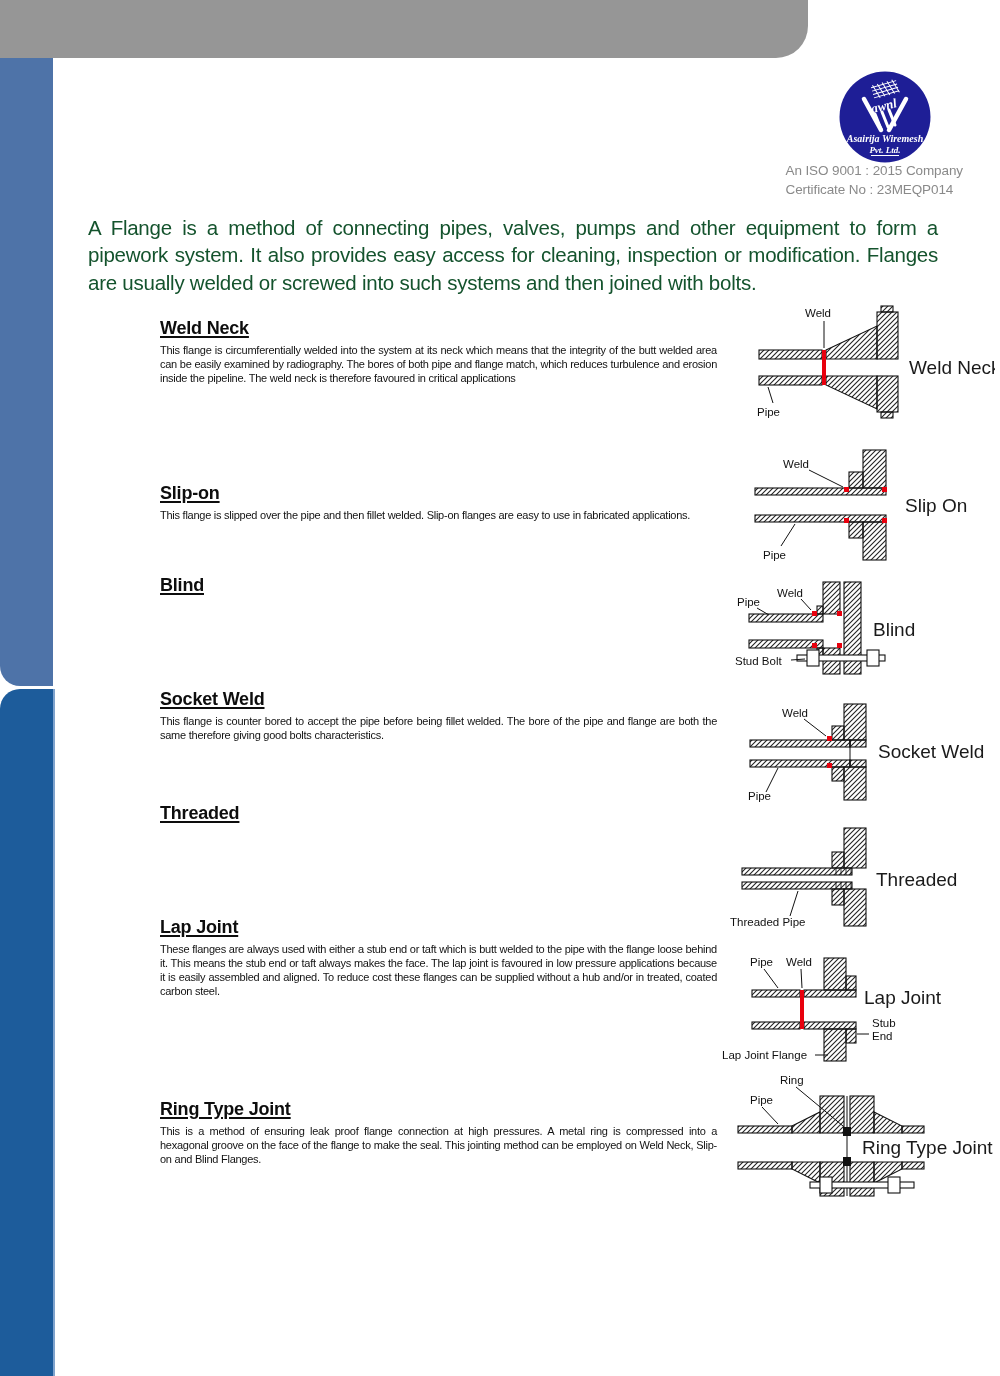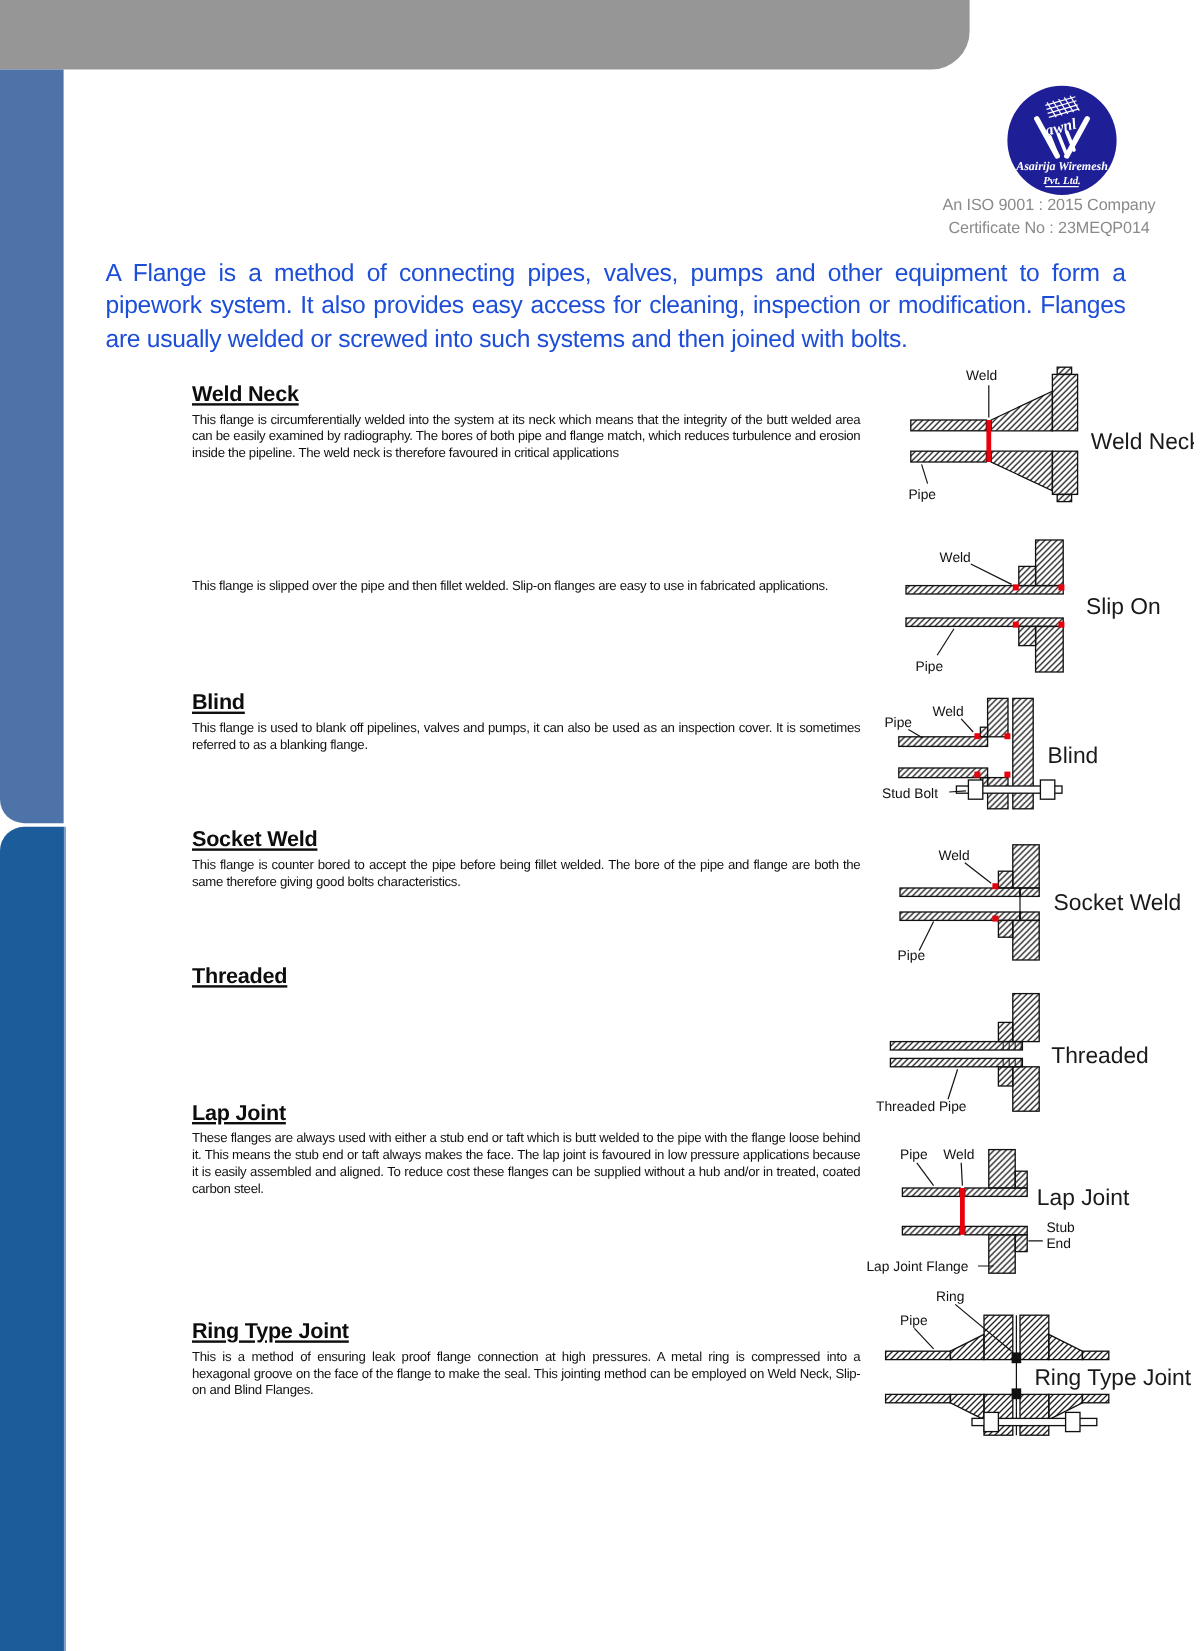--- a/index.html
+++ b/index.html
@@ -5,23 +5,23 @@
   * { margin:0; padding:0; box-sizing:border-box; }
   html,body { background:#ffffff; }
   body { width:1000px; height:1376px; position:relative; font-family:"Liberation Sans",sans-serif; overflow:hidden; }
   .page { position:relative; width:1000px; height:1376px; background:#fff; }
 
   .top-bar { position:absolute; left:0; top:0; width:808px; height:58px; background:#969696; border-bottom-right-radius:32px; }
   .sidebar-top { position:absolute; left:0; top:58px; width:53px; height:628px; background:#4e73a8; border-bottom-left-radius:20px; }
   .sidebar-bottom { position:absolute; left:0; top:689px; width:55px; height:687px; background:#1d5c9b; border-top-left-radius:20px; border-right:2px solid #7fa3cd; }
 
   .logo { position:absolute; left:838px; top:70px; width:94px; height:94px; }
-  .meta { position:absolute; right:37px; top:162px; text-align:center; font-size:13.5px; line-height:1.38; color:#8a8a8a; letter-spacing:-0.1px; }
-
-  .intro { position:absolute; left:88px; top:214px; width:850px; font-size:20.5px; line-height:1.33; color:#1d4ed8; text-align:justify; letter-spacing:-0.25px; }
+  .meta { position:absolute; right:37px; top:162px; text-align:left; font-size:13.5px; line-height:1.38; color:#8a8a8a; letter-spacing:-0.1px; }
+
+  .intro { position:absolute; left:88px; top:214px; width:850px; font-size:20.5px; line-height:1.33; color:#14532d; text-align:justify; letter-spacing:-0.25px; }
 
   .section { position:absolute; left:160px; width:557px; color:#121212; }
   .section h3 { font-size:18px; font-weight:bold; letter-spacing:-0.2px; text-decoration:underline; text-decoration-thickness:2px; text-underline-offset:2px; margin-bottom:5px; color:#0d0d0d; }
   .section p { font-size:11px; line-height:1.27; text-align:justify; letter-spacing:-0.25px; }
 
   .diag { position:absolute; }
   .diag text { font-family:"Liberation Sans",sans-serif; fill:#111; }
   .diag .lbl { font-size:11.5px; }
   .diag .cap { font-size:19px; fill:#1a1a1a; }
   .diag .hatch { stroke:#111; stroke-width:1.1; }
@@ -65,25 +65,25 @@
     <div>Certificate No : 23MEQP014</div>
   </div>
 
   <p class="intro">A Flange is a method of connecting pipes, valves, pumps and other equipment to form a pipework system. It also provides easy access for cleaning, inspection or modification. Flanges are usually welded or screwed into such systems and then joined with bolts.</p>
 
   <div class="section" style="top:318px">
     <h3>Weld Neck</h3>
     <p>This flange is circumferentially welded into the system at its neck which means that the integrity of the butt welded area can be easily examined by radiography. The bores of both pipe and flange match, which reduces turbulence and erosion inside the pipeline. The weld neck is therefore favoured in critical applications</p>
   </div>
   <div class="section" style="top:483px">
+    <h3>Slip-on</h3>
     <p>This flange is slipped over the pipe and then fillet welded. Slip-on flanges are easy to use in fabricated applications.</p>
   </div>
   <div class="section" style="top:575px">
     <h3>Blind</h3>
-    <p>This flange is used to blank off pipelines, valves and pumps, it can also be used as an inspection cover. It is sometimes referred to as a blanking flange.</p>
   </div>
   <div class="section" style="top:689px">
     <h3>Socket Weld</h3>
     <p>This flange is counter bored to accept the pipe before being fillet welded. The bore of the pipe and flange are both the same therefore giving good bolts characteristics.</p>
   </div>
   <div class="section" style="top:803px">
     <h3>Threaded</h3>
   </div>
   <div class="section" style="top:917px">
     <h3>Lap Joint</h3>

